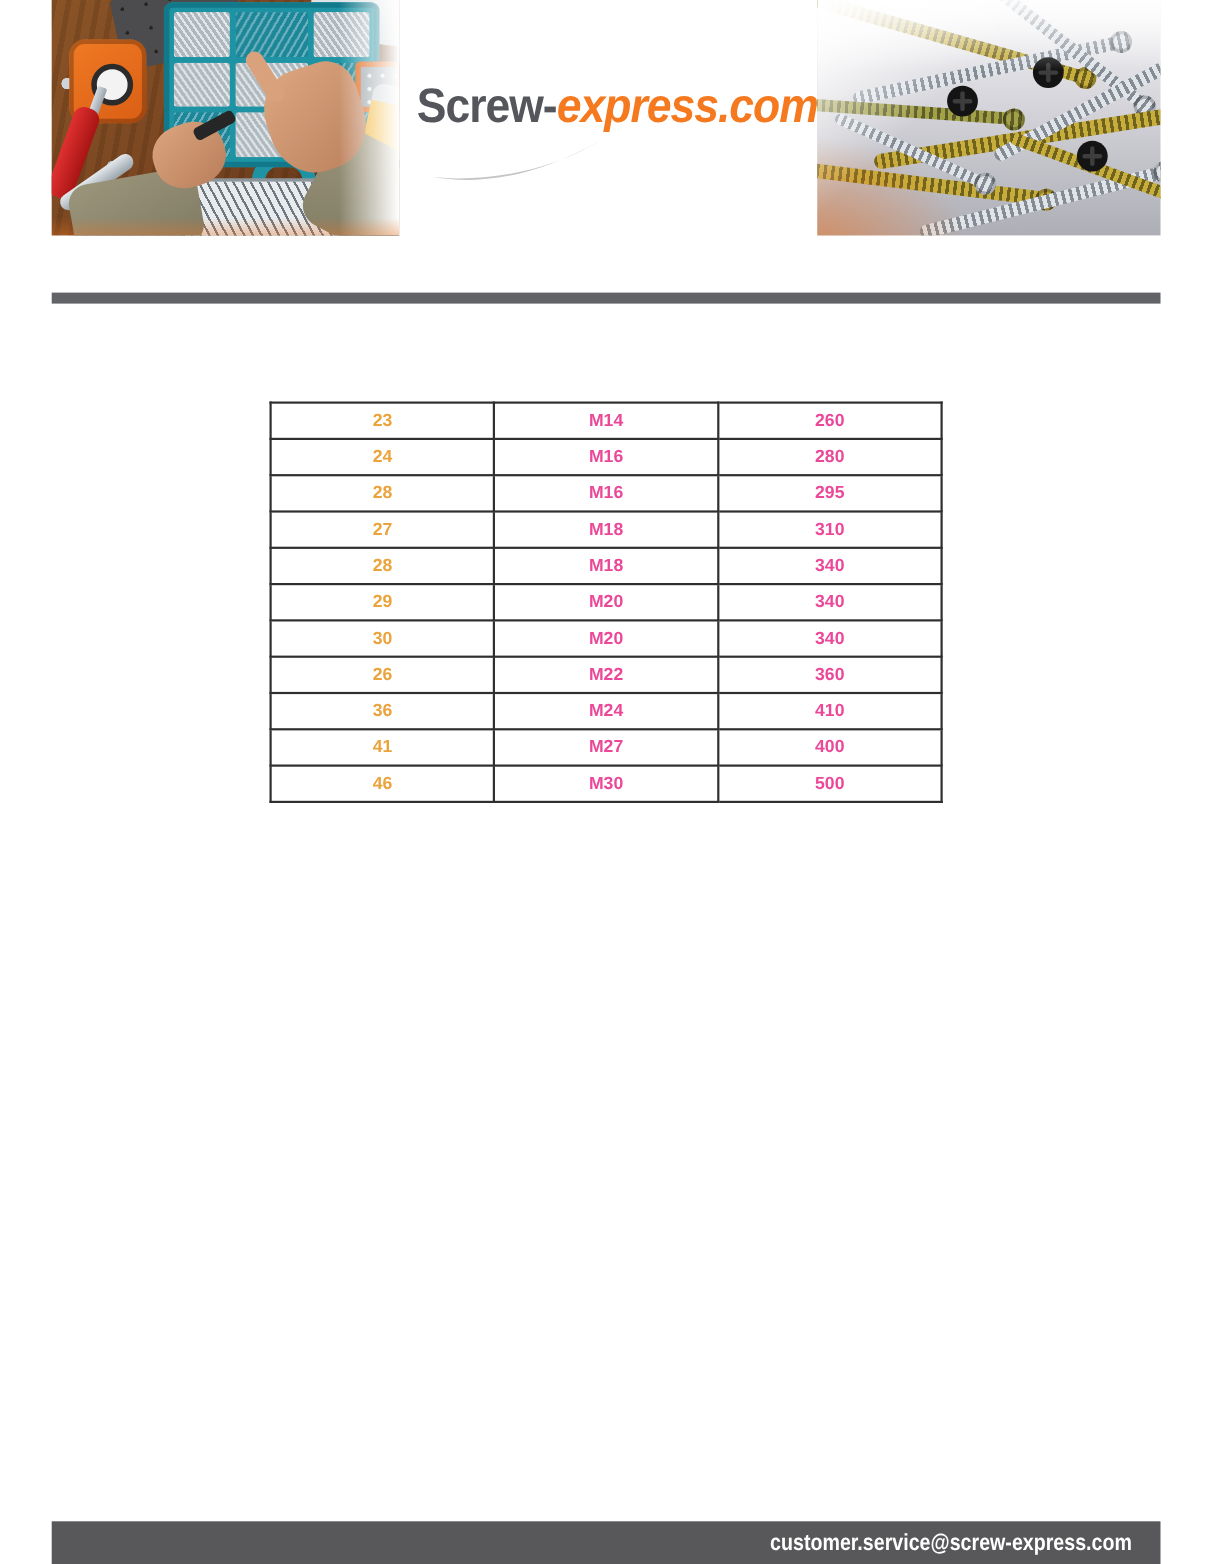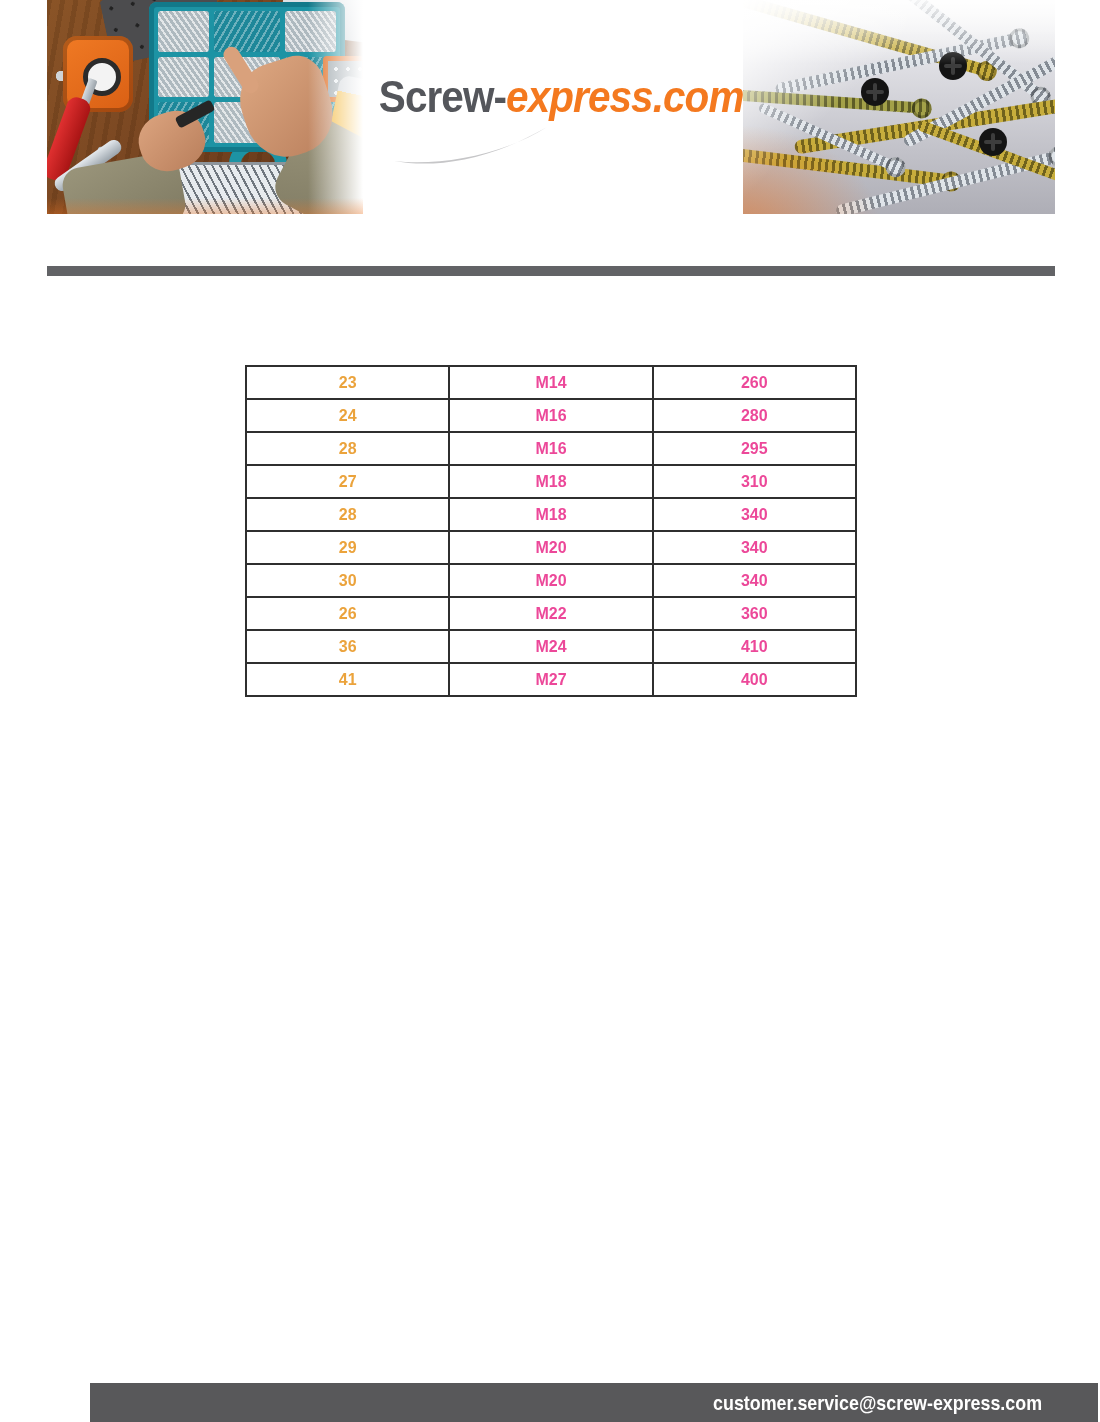--- a/index.html
+++ b/index.html
@@ -105,21 +105,21 @@
 
   
   .spec-table{position:absolute;left:245px;top:365px;width:612px;border-collapse:collapse;table-layout:fixed;}
   .spec-table td{height:31px;border:2px solid #2f2f2f;text-align:center;vertical-align:middle;
       font-size:16px;font-weight:bold;padding:0;}
   .spec-table td.c1{color:#eba33c;}
   .spec-table td.c2,.spec-table td.c3{color:#ec4899;}
 
   
   .footer{position:absolute;left:47px;top:1383px;width:1008px;height:39px;background:#58585a;
-      display:flex;align-items:center;justify-content:flex-end;padding-right:56px;box-sizing:border-box;margin-left:43px;}
+      display:flex;align-items:center;justify-content:flex-end;padding-right:26px;box-sizing:border-box;}
   .footer-email{display:inline-block;color:#ffffff;font-size:21px;font-weight:bold;
       transform:scaleX(.85);transform-origin:right center;text-decoration:none;}
 </style>
 </head>
 <body>
 
 <div class="page">
 
   <div class="header">
 
@@ -245,20 +245,25 @@
       <td class="c2">M24</td>
       <td class="c3">410</td>
     </tr>
 
     <tr>
       <td class="c1">41</td>
       <td class="c2">M27</td>
       <td class="c3">400</td>
     </tr>
 
+    <tr>
+      <td class="c1">46</td>
+      <td class="c2">M30</td>
+      <td class="c3">500</td>
+    </tr>
   </tbody>
   </table>
 
   <div class="footer">
     <span class="footer-email">customer.service@screw-express.com</span>
   </div>
 
 </div>
 
 </body></html>

